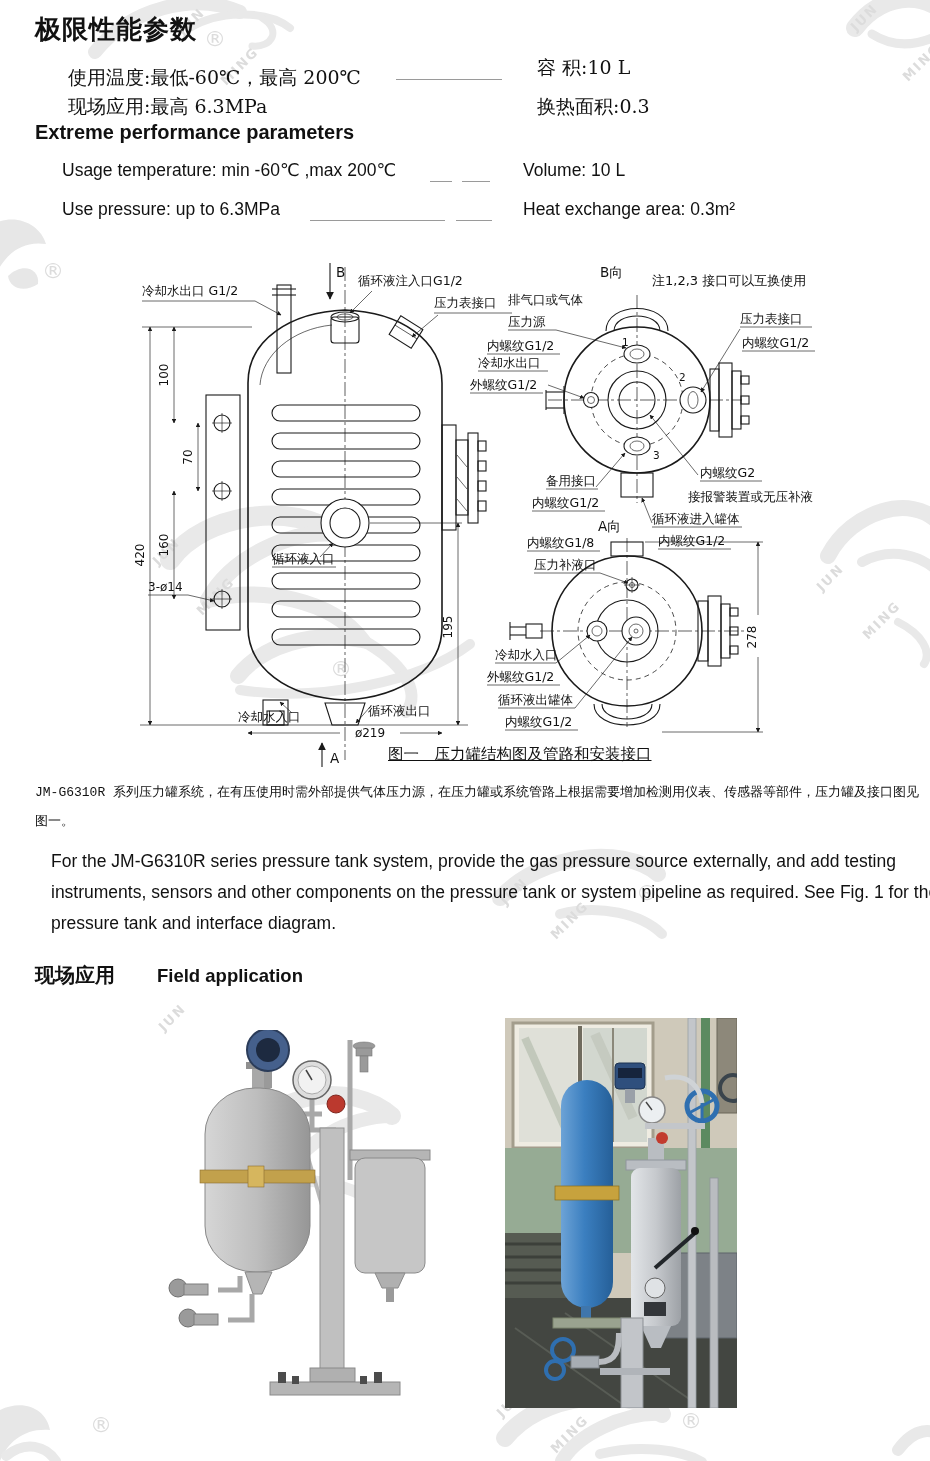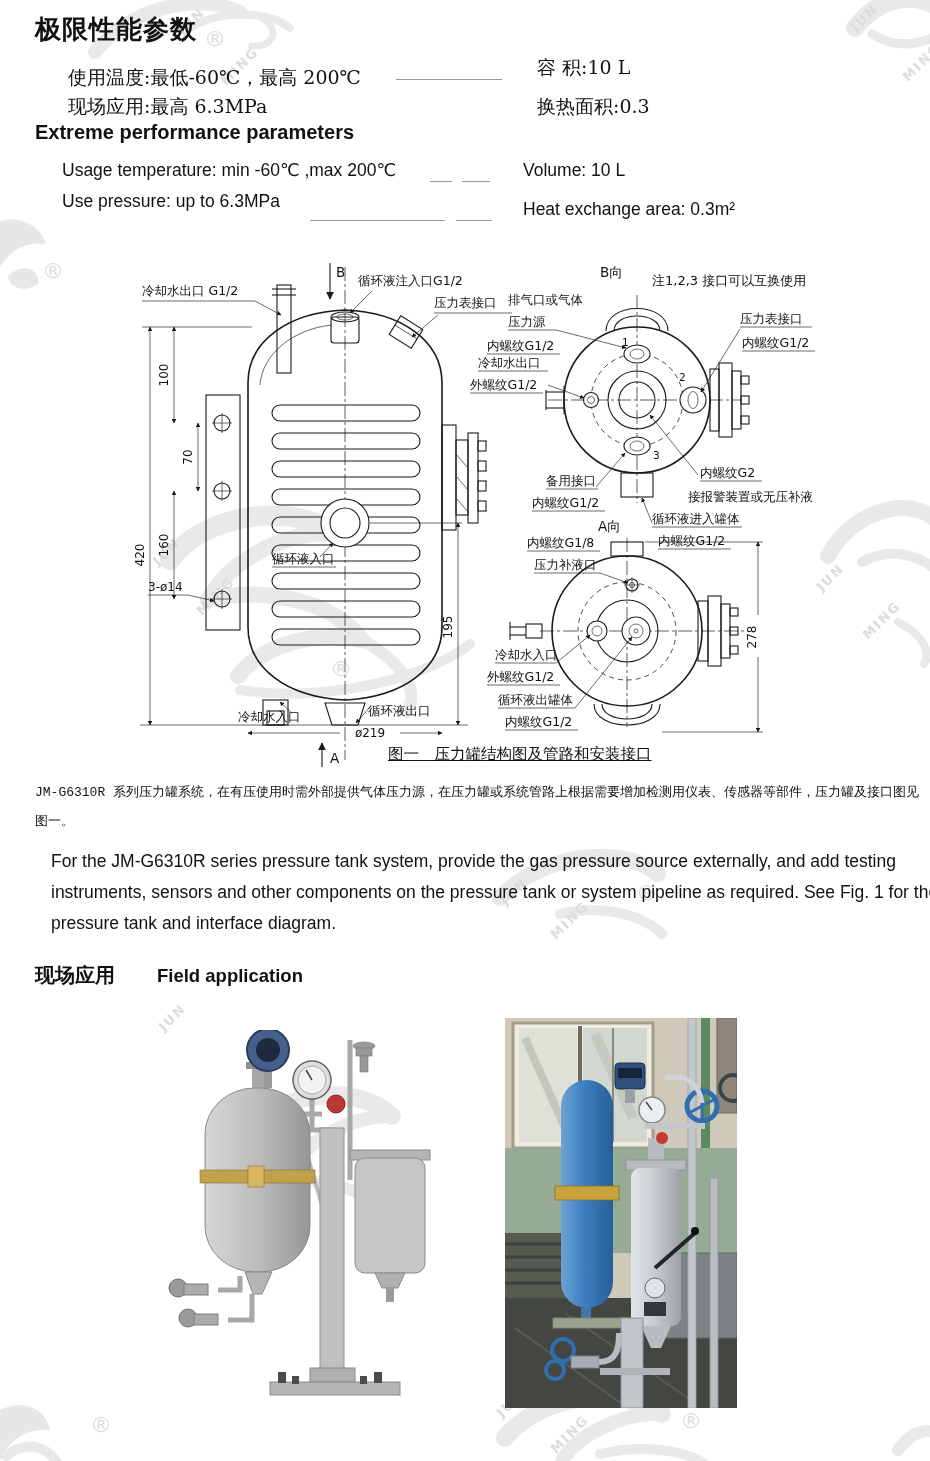--- a/index.html
+++ b/index.html
@@ -117,21 +117,21 @@
   <div class="abs spec-cn" style="left:68px;top:94px;z-index:1;">现场应用:最高 6.3MPa</div>
   <div class="abs spec-cn" style="left:537px;top:94px;z-index:1;">换热面积:0.3</div>
 
   <div class="abs en-title" style="left:35px;top:121px;z-index:1;">Extreme performance parameters</div>
 
   <div class="abs spec-en" style="left:62px;top:160px;z-index:1;">Usage temperature: min -60℃ ,max 200℃</div>
   <div class="abs spec-en" style="left:523px;top:160px;z-index:1;">Volume: 10 L</div>
   <div class="uline" style="left:430px;top:181px;width:22px;z-index:1;"></div>
   <div class="uline" style="left:462px;top:181px;width:28px;z-index:1;"></div>
 
-  <div class="abs spec-en" style="left:62px;top:191px;z-index:1;">Use pressure: up to 6.3MPa</div>
+  <div class="abs spec-en" style="left:62px;top:199px;z-index:1;">Use pressure: up to 6.3MPa</div>
   <div class="abs spec-en" style="left:523px;top:199px;z-index:1;">Heat exchange area: 0.3m²</div>
   <div class="uline" style="left:310px;top:220px;width:135px;z-index:1;"></div>
   <div class="uline" style="left:456px;top:220px;width:36px;z-index:1;"></div>
 
   <svg class="abs" style="left:0;top:255px;z-index:1;" width="930" height="515" viewBox="0 0 930 515">
     <defs>
       <marker id="arr" viewBox="0 0 10 10" refX="9" refY="5" markerWidth="7" markerHeight="7" orient="auto-start-reverse">
         <path d="M0,0 L10,5 L0,10 z" fill="#1a1a1a"></path>
       </marker>
     </defs>

